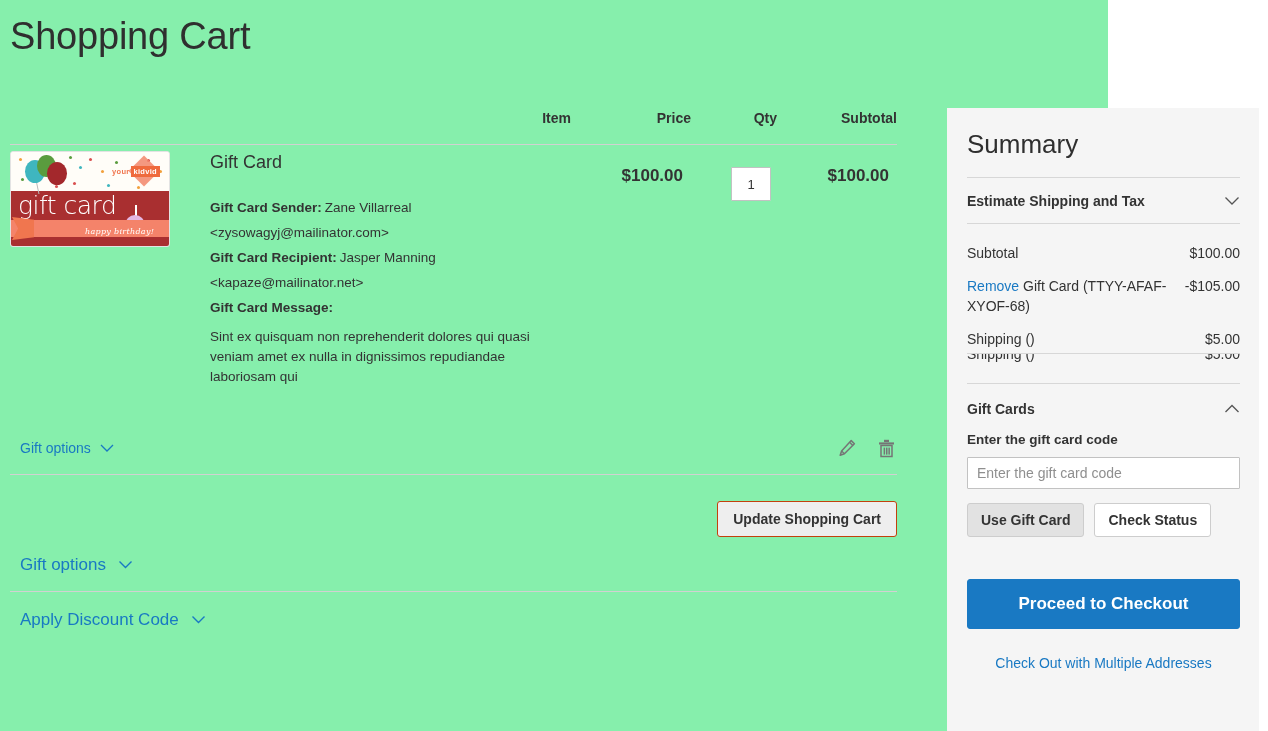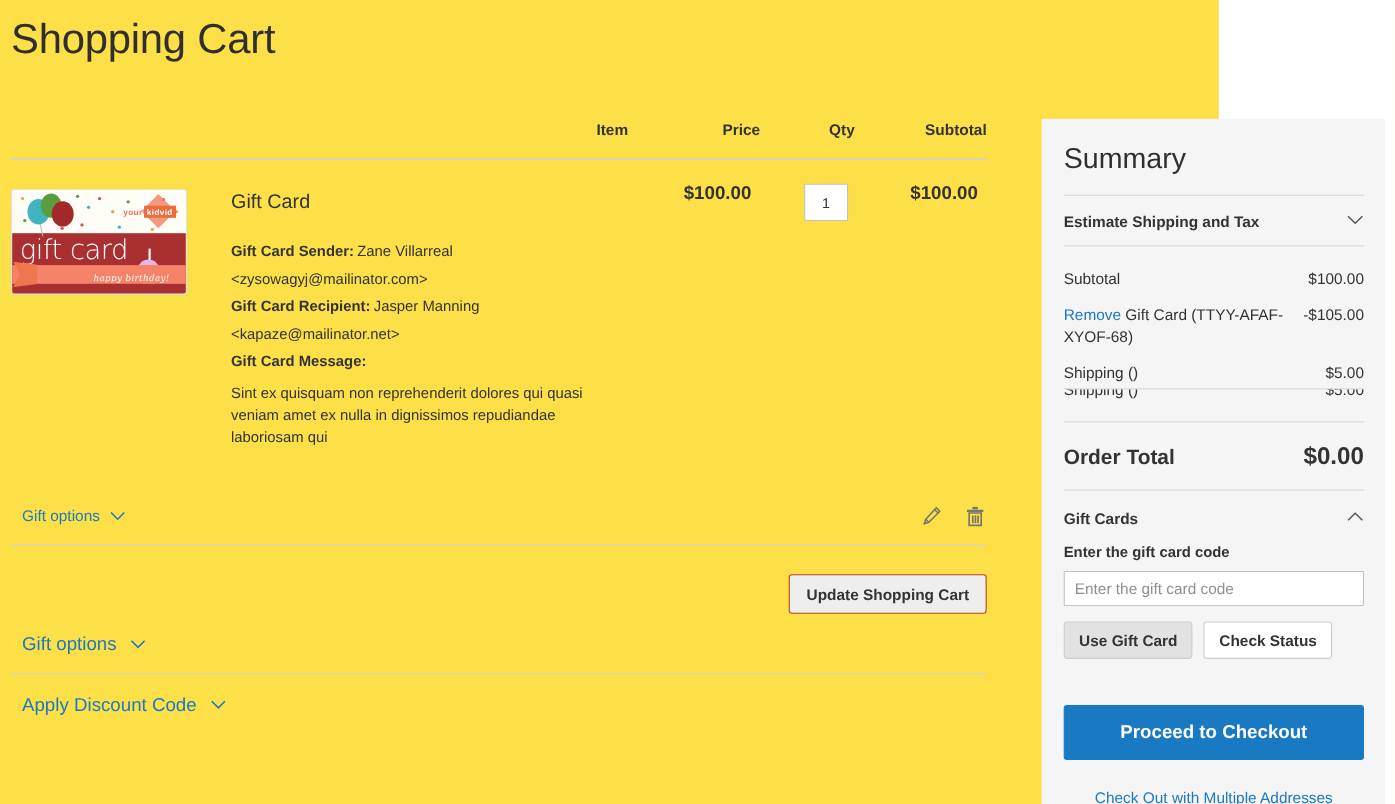--- a/index.html
+++ b/index.html
@@ -11,21 +11,21 @@
     font-family: "Liberation Sans", sans-serif;
     color: #333333;
     overflow: hidden;
   }
   * { box-sizing: border-box; }
 
   .page {
     position: relative;
     width: 1108px;
     height: 731px;
-    background: #fde047;
+    background: #86efac;
   }
 
   
   .page-title {
     position: absolute;
     left: 10px;
     top: 14px;
     font-size: 38px;
     font-weight: 300;
     color: #2f2f2f;
@@ -53,21 +53,21 @@
     padding: 0 0 18px 0;
     border-bottom: 1px solid #d1d1d1;
     text-align: right;
     vertical-align: bottom;
   }
   th.col-item { text-align: left; padding-left: 12px; }
   th.col-price { width: 120px; padding-right: 8px;}
   th.col-qty   { width: 86px;  padding-right: 6px;}
   th.col-sub   { width: 120px; padding-right: 2px;}
 
-  td.cell-item { padding: 27px 0 0 0; vertical-align: top; }
+  td.cell-item { padding: 6px 0 0 0; vertical-align: top; }
   td.cell-num  { padding: 22px 8px 0 0; vertical-align: top; text-align: right; }
   td.cell-qty  { padding: 22px 6px 0 0; vertical-align: top; text-align: right; }
 
   .item-flex { display: flex; align-items: flex-start; }
 
   
   .gc-thumb {
     width: 160px;
     height: 96px;
     flex: 0 0 160px;
@@ -502,24 +502,20 @@
       <div class="t-row-clip">
         <div class="inner">
           <span>Shipping ()</span>
           <span>$5.00</span>
         </div>
       </div>
       <div class="t-sep"></div>
     </div>
 
     
-    <div class="order-total">
-      <span class="ot-label">Order Total</span>
-      <span class="ot-val">$0.00</span>
-    </div>
 
     
     <div class="gc-section-head">
       <span class="lbl">Gift Cards</span>
       <span>
         <svg width="16" height="10" viewBox="0 0 16 10">
             <path d="M1.5 8 L8 1.5 L14.5 8" fill="none" stroke="#555" stroke-width="1.3"></path>
           </svg>
       </span>
     </div>

